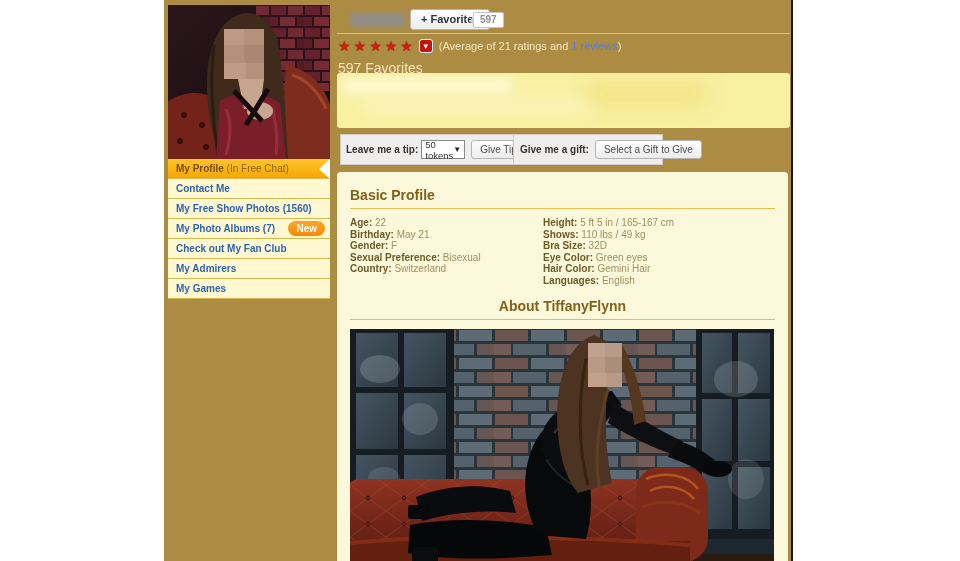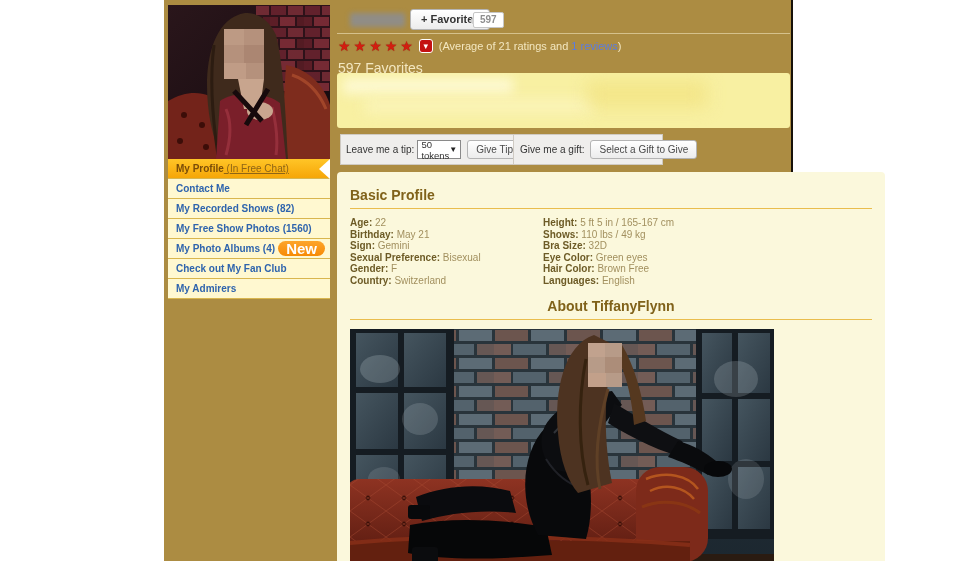--- a/index.html
+++ b/index.html
@@ -12,26 +12,26 @@
            background:#ac8c42; border-right:2px solid #171109; }
 
   
   #side-photo { position:absolute; left:4px; top:5px; width:162px; height:154px; overflow:hidden;
                 background:#1b1115; }
   #side-menu { position:absolute; left:4px; top:159px; width:162px; list-style:none; }
   #side-menu li { position:relative; height:20px; line-height:20px; background:#fff8d0;
                   border-bottom:1px solid #d9b64e; padding-left:8px;
                   font-size:10px; font-weight:700; color:#2f64ad; cursor:pointer; white-space:nowrap; }
   #side-menu li.active { background:linear-gradient(#ffc527,#f6a607); color:#7a4d08; }
-  #side-menu li.active .sfx { font-weight:400; color:#8d6516;text-decoration:underline; }
+  #side-menu li.active .sfx { font-weight:400; color:#8d6516; }
   .arrow-right { position:absolute; right:0; top:0; width:0; height:0;
                  border-top:10px solid transparent; border-bottom:10px solid transparent;
                  border-right:11px solid #ffffff; }
   .new-badge { position:absolute; right:5px; top:2px; height:15px; line-height:15px;
-               background:linear-gradient(#fda52a,#f78a05); color:#fff; font-size:15px; font-weight:700;
+               background:linear-gradient(#fda52a,#f78a05); color:#fff; font-size:10px; font-weight:700;
                padding:0 8px; border-radius:9px; }
 
   
   #content { position:absolute; left:173px; top:0; width:453px; }
 
   .hdr-row { position:absolute; left:0; top:9px; height:22px; width:453px; }
   .name-blur { position:absolute; left:13px; top:4px; width:55px; height:14px;
                background:#908d86; border-radius:2px; filter:blur(2.5px); }
   .btn { background:linear-gradient(#ffffff,#ececec); border:1px solid #b4b4b4; border-radius:3px;
          color:#4a4a4a; font-family:"Liberation Sans",sans-serif; cursor:pointer; }
@@ -60,28 +60,28 @@
               filter:blur(6px); }
   .yb-blob2 { position:absolute; left:28px; top:26px; width:230px; height:14px; background:#fbf5bd;
               filter:blur(7px); opacity:.9; }
   .yb-blob3 { position:absolute; left:250px; top:8px; width:120px; height:26px; background:#f2e382;
               filter:blur(9px); opacity:.8; }
 
   .bar-box { position:absolute; top:134px; height:31px; background:#efeeec; border:1px solid #cfcac2;
              display:flex; align-items:center; }
   #tip-box { left:3px; width:177px; padding:0 5px; }
   #gift-box { left:176px; width:150px; padding:0 6px; }
-  .bar-label { font-size:10px; font-weight:400; color:#333; white-space:nowrap; }
+  .bar-label { font-size:10px; font-weight:700; color:#333; white-space:nowrap; }
   .fake-select { display:inline-flex; align-items:center; justify-content:space-between;
                  width:62px; height:19px; margin-left:3px; background:#fff; border:1px solid #8a8a8a;
                  font-size:9.5px; color:#333; padding:0 3px; cursor:pointer; }
   .fake-select .caret { font-size:8px; color:#222; }
   .bar-btn { font-size:10px; padding:3px 8px; margin-left:6px; white-space:nowrap; }
 
-  .profile-box { position:absolute; left:0; top:172px; width:548px; height:389px;
+  .profile-box { position:absolute; left:0; top:172px; width:451px; height:389px;
                  background:#fbf8dc; border-radius:4px 4px 0 0; padding:15px 13px 0; }
   .sec-title { font-size:14px; font-weight:700; color:#80621a; padding-bottom:5px;
                border-bottom:1px solid #e9bd4d; }
   .details { display:flex; margin:8px 0 12px; }
   .col { width:193px; }
   .col.right { width:auto; }
   .detail-row { font-size:10px; line-height:11.5px; white-space:nowrap; }
   .detail-row .lbl { font-weight:700; color:#6d5b26; }
   .detail-row .val { color:#a2905f; }
   .about-title { margin-top:6px;text-align:center; }
@@ -140,34 +140,34 @@
 
     <ul id="side-menu">
       <li class="active">
         <span>My Profile</span><span class="sfx"> (In Free Chat)</span>
         <span class="arrow-right"></span>
       </li>
       <li>
         <span>Contact Me</span>
       </li>
       <li>
-        <span>My Recorded Shows (82)</span>
-      </li>
-      <li>
         <span>My Free Show Photos (1560)</span>
       </li>
       <li>
-        <span>My Photo Albums (4)</span>
+        <span>My Photo Albums (7)</span>
         <span class="new-badge">New</span>
       </li>
       <li>
         <span>Check out My Fan Club</span>
       </li>
       <li>
         <span>My Admirers</span>
+      </li>
+      <li>
+        <span>My Games</span>
       </li>
     </ul>
 
     <div id="content">
 
       <div class="hdr-row">
         <div class="name-blur"></div>
         <button id="fav-btn" class="btn">+ Favorites</button>
         <span id="fav-count"><span class="tail"></span><span>597</span></span>
       </div>
@@ -205,31 +205,30 @@
         <button class="btn bar-btn">Select a Gift to Give</button>
       </div>
 
       <div class="profile-box">
         <div class="sec-title">Basic Profile</div>
 
         <div class="details">
           <div class="col">
             <div class="detail-row"><span class="lbl">Age:</span><span class="val"> 22</span></div>
             <div class="detail-row"><span class="lbl">Birthday:</span><span class="val"> May 21</span></div>
-            <div class="detail-row"><span class="lbl">Sign:</span><span class="val"> Gemini</span></div>
+            <div class="detail-row"><span class="lbl">Gender:</span><span class="val"> F</span></div>
             <div class="detail-row"><span class="lbl">Sexual Preference:</span><span class="val"> Bisexual</span></div>
-            <div class="detail-row"><span class="lbl">Gender:</span><span class="val"> F</span></div>
             <div class="detail-row"><span class="lbl">Country:</span><span class="val"> Switzerland</span></div>
           </div>
           <div class="col right">
             <div class="detail-row"><span class="lbl">Height:</span><span class="val"> 5 ft 5 in / 165-167 cm</span></div>
             <div class="detail-row"><span class="lbl">Shows:</span><span class="val"> 110 lbs / 49 kg</span></div>
             <div class="detail-row"><span class="lbl">Bra Size:</span><span class="val"> 32D</span></div>
             <div class="detail-row"><span class="lbl">Eye Color:</span><span class="val"> Green eyes</span></div>
-            <div class="detail-row"><span class="lbl">Hair Color:</span><span class="val"> Brown Free</span></div>
+            <div class="detail-row"><span class="lbl">Hair Color:</span><span class="val"> Gemini Hair</span></div>
             <div class="detail-row"><span class="lbl">Languages:</span><span class="val"> English</span></div>
           </div>
         </div>
 
         <div class="sec-title about-title">About TiffanyFlynn</div>
 
         <div class="big-photo">
           <svg width="424" height="260" viewBox="0 0 424 260">
             <defs>
               <linearGradient id="bg2" x1="0" y1="0" x2="0" y2="1">

